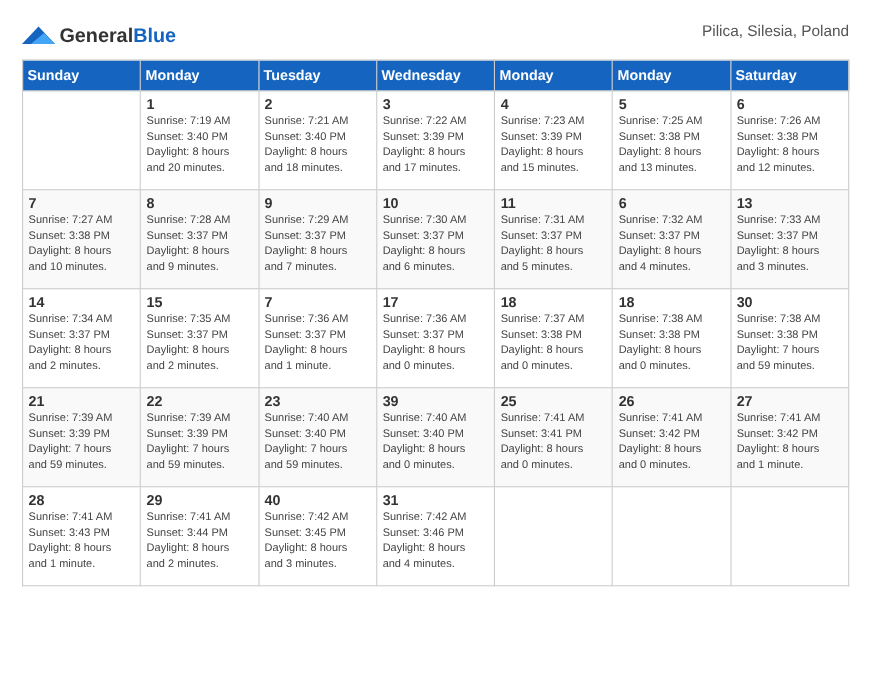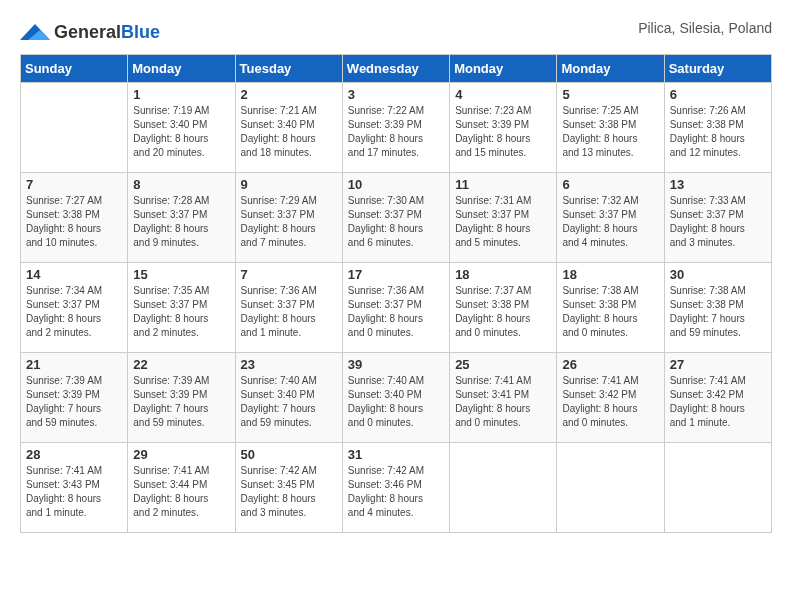--- a/index.html
+++ b/index.html
@@ -231,21 +231,21 @@
       <tr>
         <td>
           <span class="day-number">28</span>
           <div class="cell-info">Sunrise: 7:41 AM<br>Sunset: 3:43 PM<br>Daylight: 8 hours<br>and 1 minute.</div>
         </td>
         <td>
           <span class="day-number">29</span>
           <div class="cell-info">Sunrise: 7:41 AM<br>Sunset: 3:44 PM<br>Daylight: 8 hours<br>and 2 minutes.</div>
         </td>
         <td>
-          <span class="day-number">50</span>
+          <span class="day-number">40</span>
           <div class="cell-info">Sunrise: 7:42 AM<br>Sunset: 3:45 PM<br>Daylight: 8 hours<br>and 3 minutes.</div>
         </td>
         <td>
           <span class="day-number">31</span>
           <div class="cell-info">Sunrise: 7:42 AM<br>Sunset: 3:46 PM<br>Daylight: 8 hours<br>and 4 minutes.</div>
         </td>
         <td class="empty-cell"></td>
         <td class="empty-cell"></td>
         <td class="empty-cell"></td>
       </tr>

